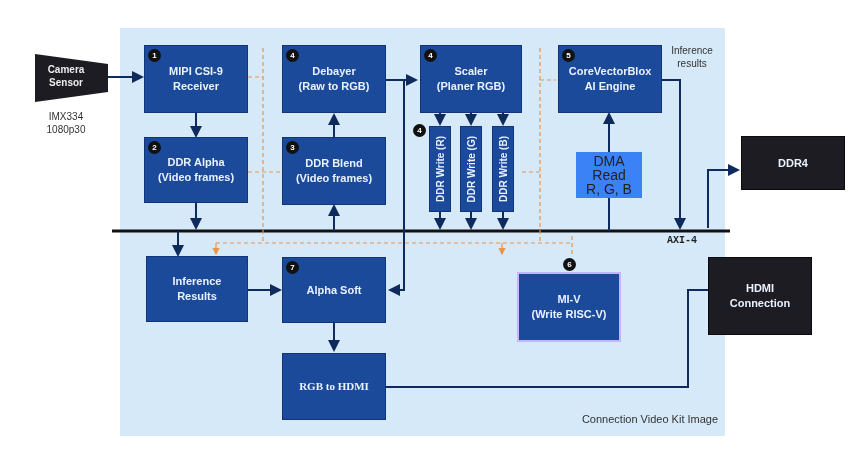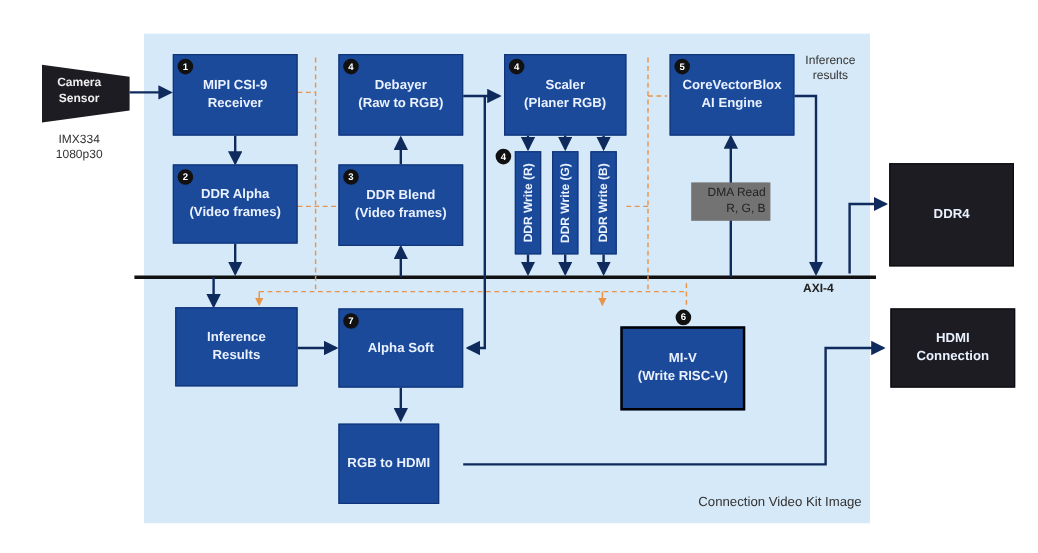--- a/index.html
+++ b/index.html
@@ -1,25 +1,25 @@
 <!DOCTYPE html>
 <html><head>
 <meta charset="utf-8">
 <style>
   html,body{margin:0;padding:0;background:#ffffff;}
   body{width:865px;height:461px;position:relative;overflow:hidden;font-family:"Liberation Sans",sans-serif;}
   #diagram{position:absolute;left:0;top:0;width:865px;height:461px;}
   .fpga-bg{position:absolute;left:120px;top:28px;width:605px;height:408px;background:#d6e9f8;}
   .blk{position:absolute;background:#1b4a9a;border:1px solid #12357a;color:#eaf1ff;font-weight:bold;font-size:11px;text-align:center;display:flex;align-items:center;justify-content:center;flex-direction:column;line-height:15px;box-sizing:border-box;}
   .blk.dark{background:#1c1c22;border-color:#0b0b0f;}
-  .blk.orange{border:2px solid #000000;}
+  .blk.orange{border:2px solid #c4b5fd;}
   .badge{position:absolute;width:13px;height:13px;border-radius:50%;background:#111;color:#fff;font-size:8px;font-weight:bold;text-align:center;line-height:13px;}
   .vert{writing-mode:vertical-rl;transform:rotate(180deg);font-size:10px;}
   .lbl{position:absolute;font-size:10px;color:#333;text-align:center;line-height:13px;}
-  .dma{position:absolute;background:#737373;font-size:10px;color:#222;text-align:right;line-height:14px;padding:2px 4px;}
+  .dma{position:absolute;background:#3b82f6;font-size:14px;color:#222;text-align:center;line-height:14px;padding:2px 4px;}
 </style>
 </head>
 <body>
 
 <div id="diagram">
   <div class="fpga-bg"></div>
 
   <svg width="865" height="461" style="position:absolute;left:0;top:0;">
     <defs>
       <marker id="ah" markerWidth="6" markerHeight="6" refX="5" refY="3" orient="auto">
@@ -134,40 +134,40 @@
     <div>AI Engine</div>
   </div>
   <div class="lbl" style="left:662px;top:44px;width:60px;">
     <div>Inference</div>
     <div>results</div>
   </div>
   <div class="dma" style="left:576px;top:152px;width:58px;">
     <div>DMA Read</div>
     <div>R, G, B</div>
   </div>
-  <div class="blk dark" style="left:741px;top:136px;width:104px;height:86px;">
+  <div class="blk dark" style="left:741px;top:136px;width:104px;height:54px;">
     <div>DDR4</div>
   </div>
-  <div class="lbl" style="left:662px;top:234px;width:40px;font-weight:bold;color:#222;">AXI-4</div>
+  <div class="lbl" style="left:662px;top:234px;width:40px;font-weight:bold;color:#222;font-family:Liberation Mono, monospace;">AXI-4</div>
 
   <div class="blk" style="left:146px;top:256px;width:102px;height:66px;">
     <div>Inference</div>
     <div>Results</div>
   </div>
   <div class="blk" style="left:282px;top:257px;width:104px;height:66px;">
     <span class="badge" style="left:3px;top:3px;">7</span>
     <div>Alpha Soft</div>
   </div>
-  <div class="blk" style="left:282px;top:353px;width:84px;height:67px;">
+  <div class="blk" style="left:282px;top:353px;width:104px;height:67px;font-family:Liberation Serif, serif;">
     <div>RGB to HDMI</div>
   </div>
   <div class="blk orange" style="left:517px;top:272px;width:104px;height:70px;">
     <div>MI-V</div>
     <div>(Write RISC-V)</div>
   </div>
   <span class="badge" style="left:563px;top:258px;">6</span>
-  <div class="blk dark" style="left:742px;top:257px;width:104px;height:66px;">
+  <div class="blk dark" style="left:708px;top:257px;width:104px;height:78px;">
     <div>HDMI</div>
     <div>Connection</div>
   </div>
 
   <div class="lbl" style="left:580px;top:413px;width:140px;font-size:11px;color:#333;">Connection Video Kit Image</div>
 </div>
 
 </body></html>

